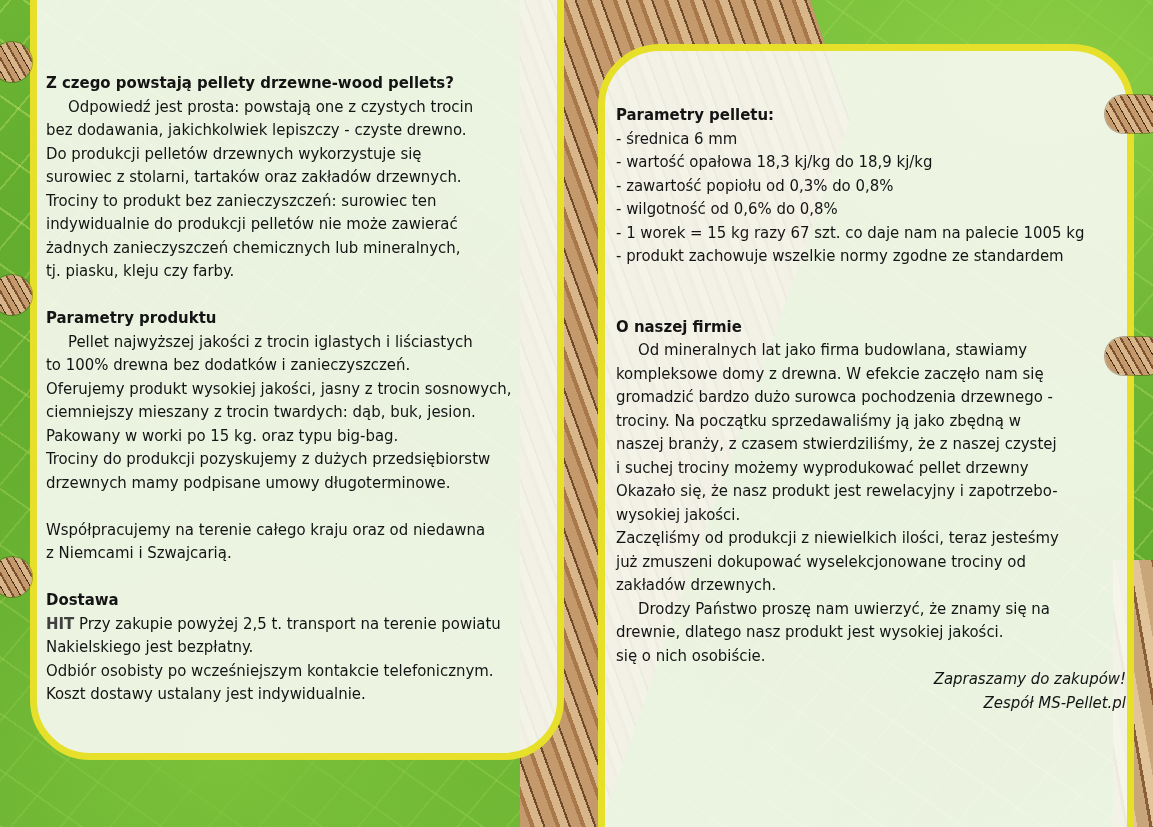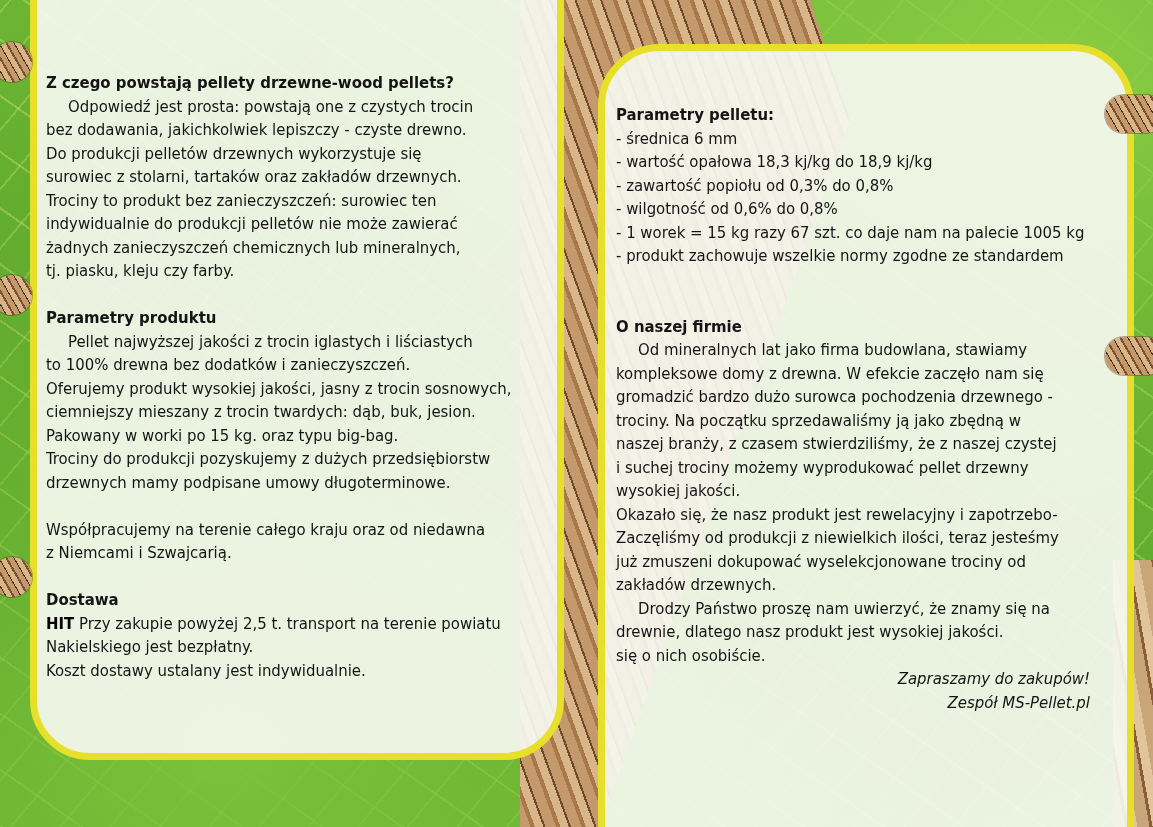--- a/index.html
+++ b/index.html
@@ -35,22 +35,22 @@
   }
   .panel.left { left:30px; top:-60px; width:534px; height:820px; border-radius:0 0 60px 60px; }
   .panel.right { left:598px; top:44px; width:536px; height:860px; border-radius:62px 62px 0 0; }
   .content { position:absolute; color:#141414; font-size:16.6px; line-height:23.5px; }
   .content.left { left:46px; top:47px; width:515px;margin-top:24px; }
   .content.right { left:616px; top:103px; width:510px; }
   .h { font-weight:bold; }
   .p { margin:0; white-space:pre-wrap; }
   .indent { text-indent:22px; }
   .gap { height:23.5px; }
-  .hit { color:#000000; font-weight:bold; }
-  .sig { font-style:italic; text-align:right; padding-right:36px; }
+  .hit { color:#404040; font-weight:bold; }
+  .sig { font-style:italic; text-align:right; }
   .badge {
     position:absolute; width:40px; height:40px; border-radius:20px;
     background:
       repeating-linear-gradient(60deg, #d9b58a 0 5px, #7a5030 5px 7px, #c49a6c 7px 12px, #4a2e18 12px 13px);
     box-shadow:0 0 0 1px rgba(80,50,20,0.4);
   }
   .badge.b1 { left:-8px; top:42px; }
   .badge.b2 { left:-8px; top:275px; }
   .badge.b3 { left:-8px; top:557px; }
   .badge.b4 { left:1105px; top:95px; width:60px; height:38px; }
@@ -91,42 +91,43 @@
   <p class="p">Pakowany w worki po 15 kg. oraz typu big-bag.</p>
   <p class="p">Trociny do produkcji pozyskujemy z dużych przedsiębiorstw</p>
   <p class="p">drzewnych mamy podpisane umowy długoterminowe.</p>
   <div class="gap"></div>
   <p class="p">Współpracujemy na terenie całego kraju oraz od niedawna</p>
   <p class="p">z Niemcami i Szwajcarią.</p>
   <div class="gap"></div>
   <p class="p h">Dostawa</p>
   <p class="p"><span class="hit">HIT</span><span> Przy zakupie powyżej 2,5 t. transport na terenie powiatu</span></p>
   <p class="p">Nakielskiego jest bezpłatny.</p>
+  <p class="p">Odbiór osobisty po wcześniejszym kontakcie telefonicznym.</p>
   <p class="p">Koszt dostawy ustalany jest indywidualnie.</p>
 </div>
 
 <div class="content right">
   <p class="p h">Parametry pelletu:</p>
   <p class="p">- średnica 6 mm</p>
   <p class="p">- wartość opałowa 18,3 kj/kg do 18,9 kj/kg</p>
   <p class="p">- zawartość popiołu od 0,3% do 0,8%</p>
   <p class="p">- wilgotność od 0,6% do 0,8%</p>
   <p class="p">- 1 worek = 15 kg razy 67 szt. co daje nam na palecie 1005 kg</p>
   <p class="p">- produkt zachowuje wszelkie normy zgodne ze standardem</p>
   <div class="gap"></div>
   <div class="gap"></div>
   <p class="p h">O naszej firmie</p>
   <p class="p indent">Od mineralnych lat jako firma budowlana, stawiamy</p>
   <p class="p">kompleksowe domy z drewna. W efekcie zaczęło nam się</p>
   <p class="p">gromadzić bardzo dużo surowca pochodzenia drzewnego -</p>
   <p class="p">trociny. Na początku sprzedawaliśmy ją jako zbędną w</p>
   <p class="p">naszej branży, z czasem stwierdziliśmy, że z naszej czystej</p>
   <p class="p">i suchej trociny możemy wyprodukować pellet drzewny</p>
+  <p class="p">Okazało się, że nasz produkt jest rewelacyjny i zapotrzebo-</p>
   <p class="p">wysokiej jakości.</p>
-  <p class="p">Okazało się, że nasz produkt jest rewelacyjny i zapotrzebo-</p>
   <p class="p">Zaczęliśmy od produkcji z niewielkich ilości, teraz jesteśmy</p>
   <p class="p">już zmuszeni dokupować wyselekcjonowane trociny od</p>
   <p class="p">zakładów drzewnych.</p>
   <p class="p indent">Drodzy Państwo proszę nam uwierzyć, że znamy się na</p>
   <p class="p">drewnie, dlatego nasz produkt jest wysokiej jakości.</p>
   <p class="p">się o nich osobiście.</p>
   <p class="p sig">Zapraszamy do zakupów!</p>
   <p class="p sig">Zespół MS-Pellet.pl</p>
 </div>
 

